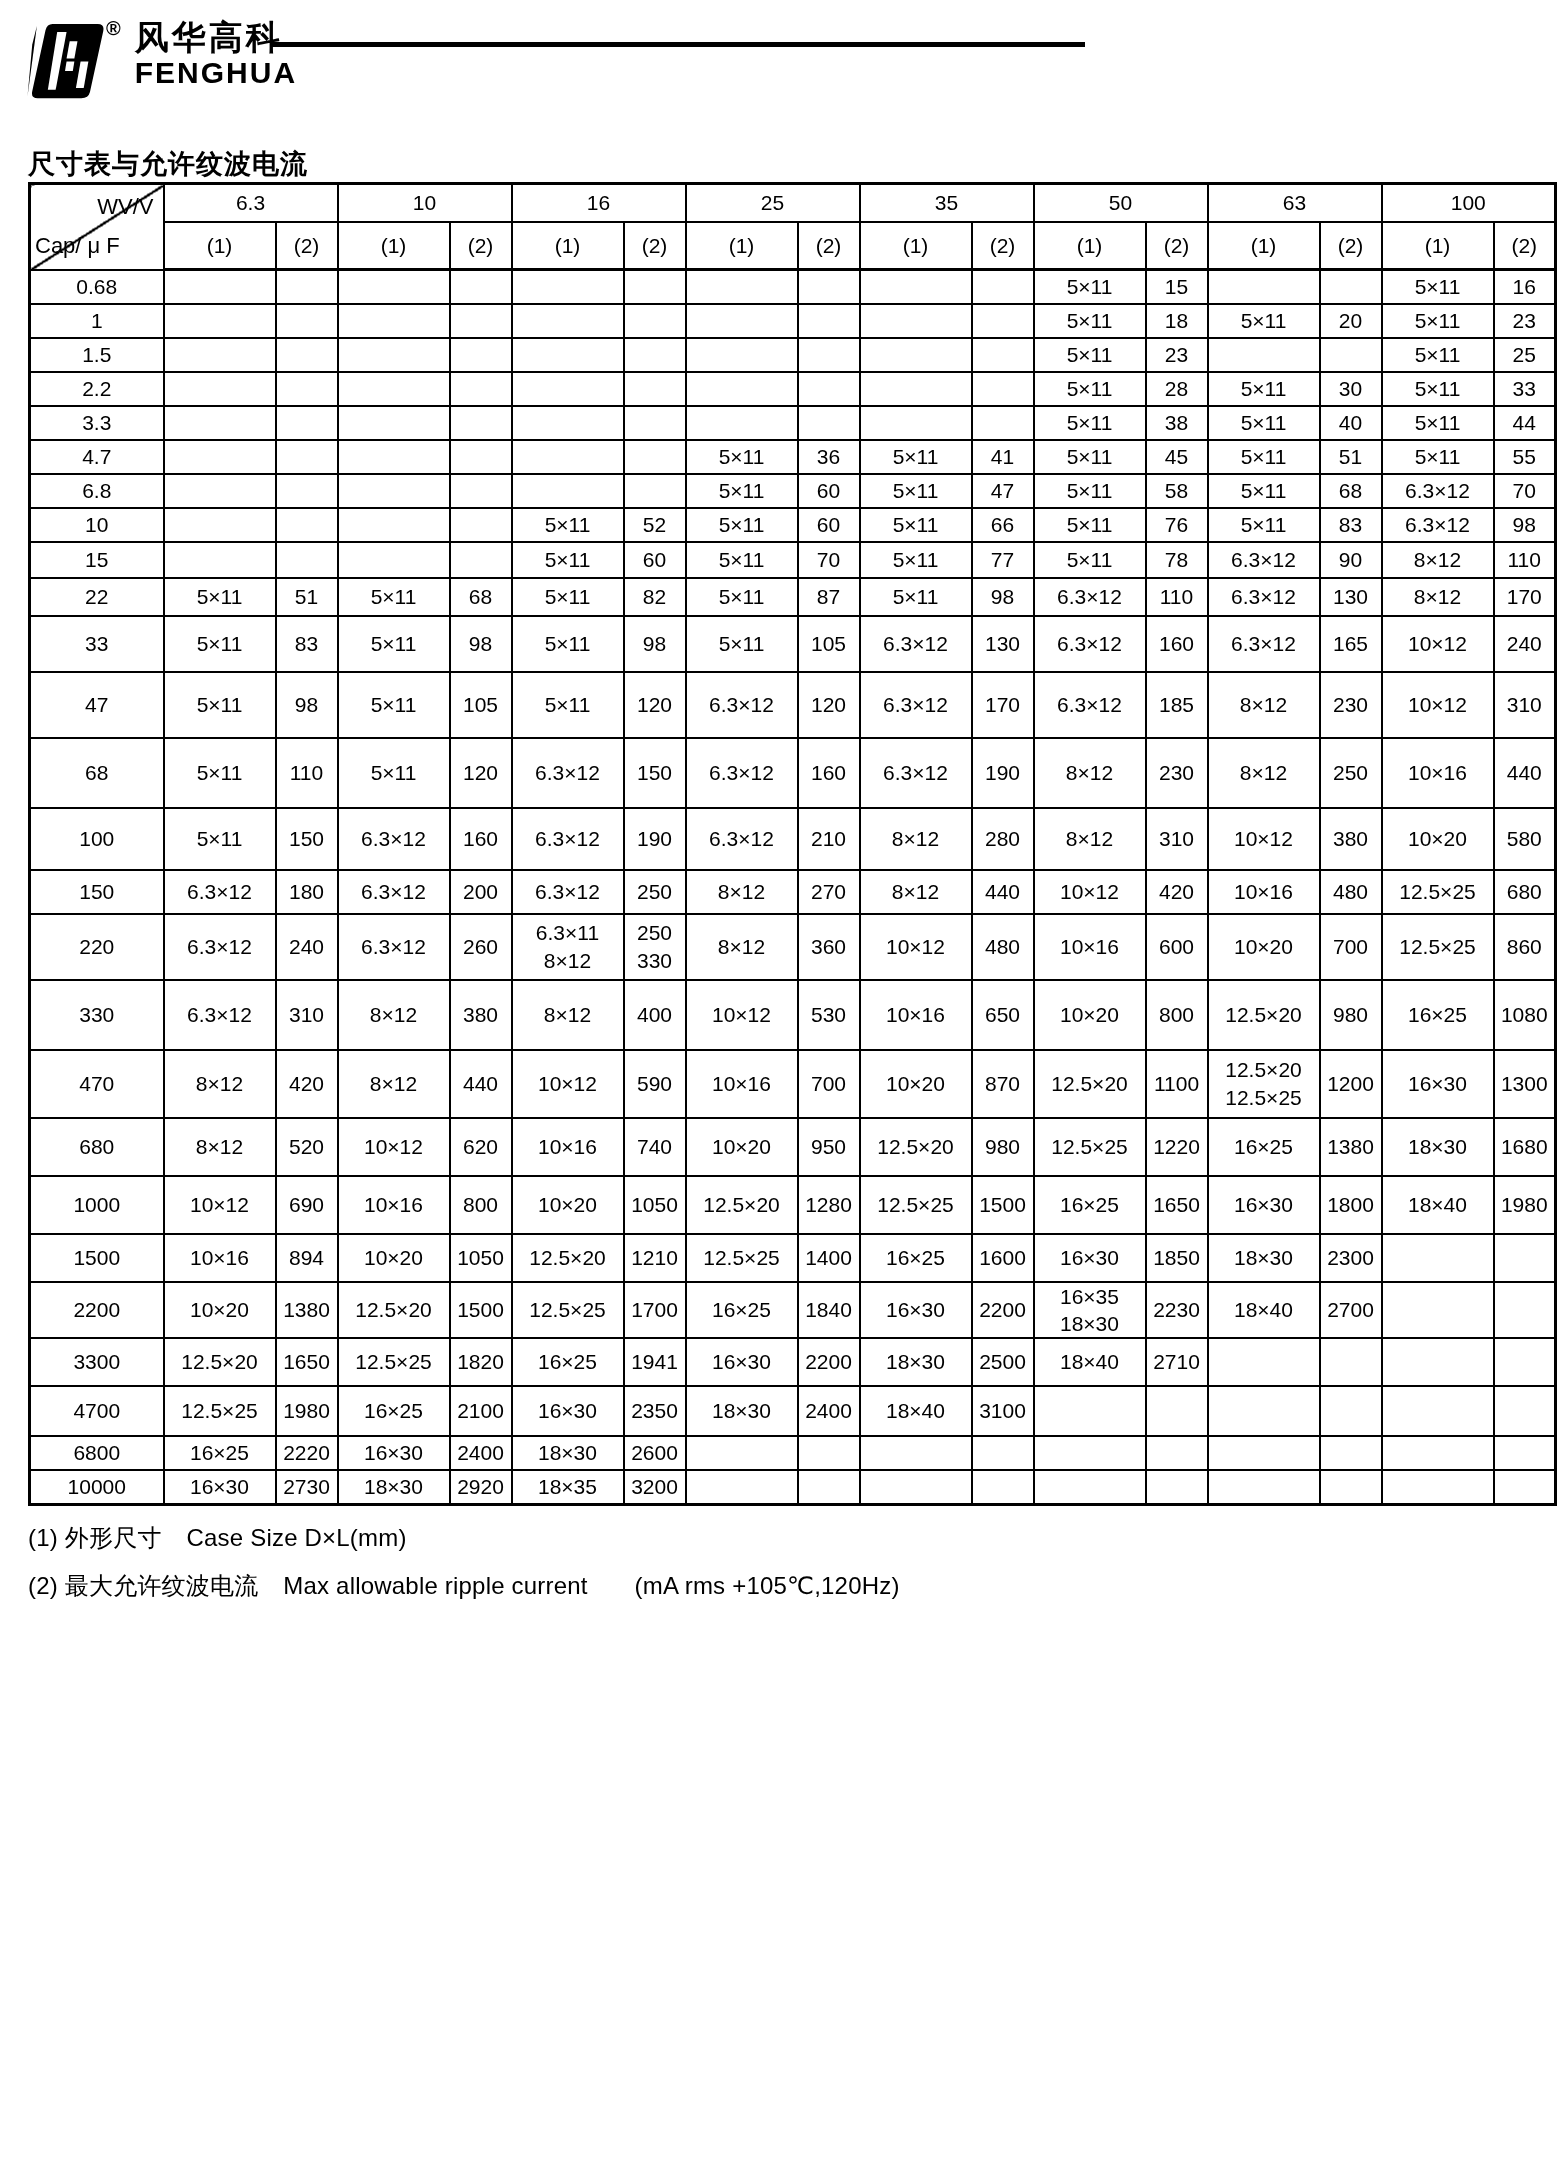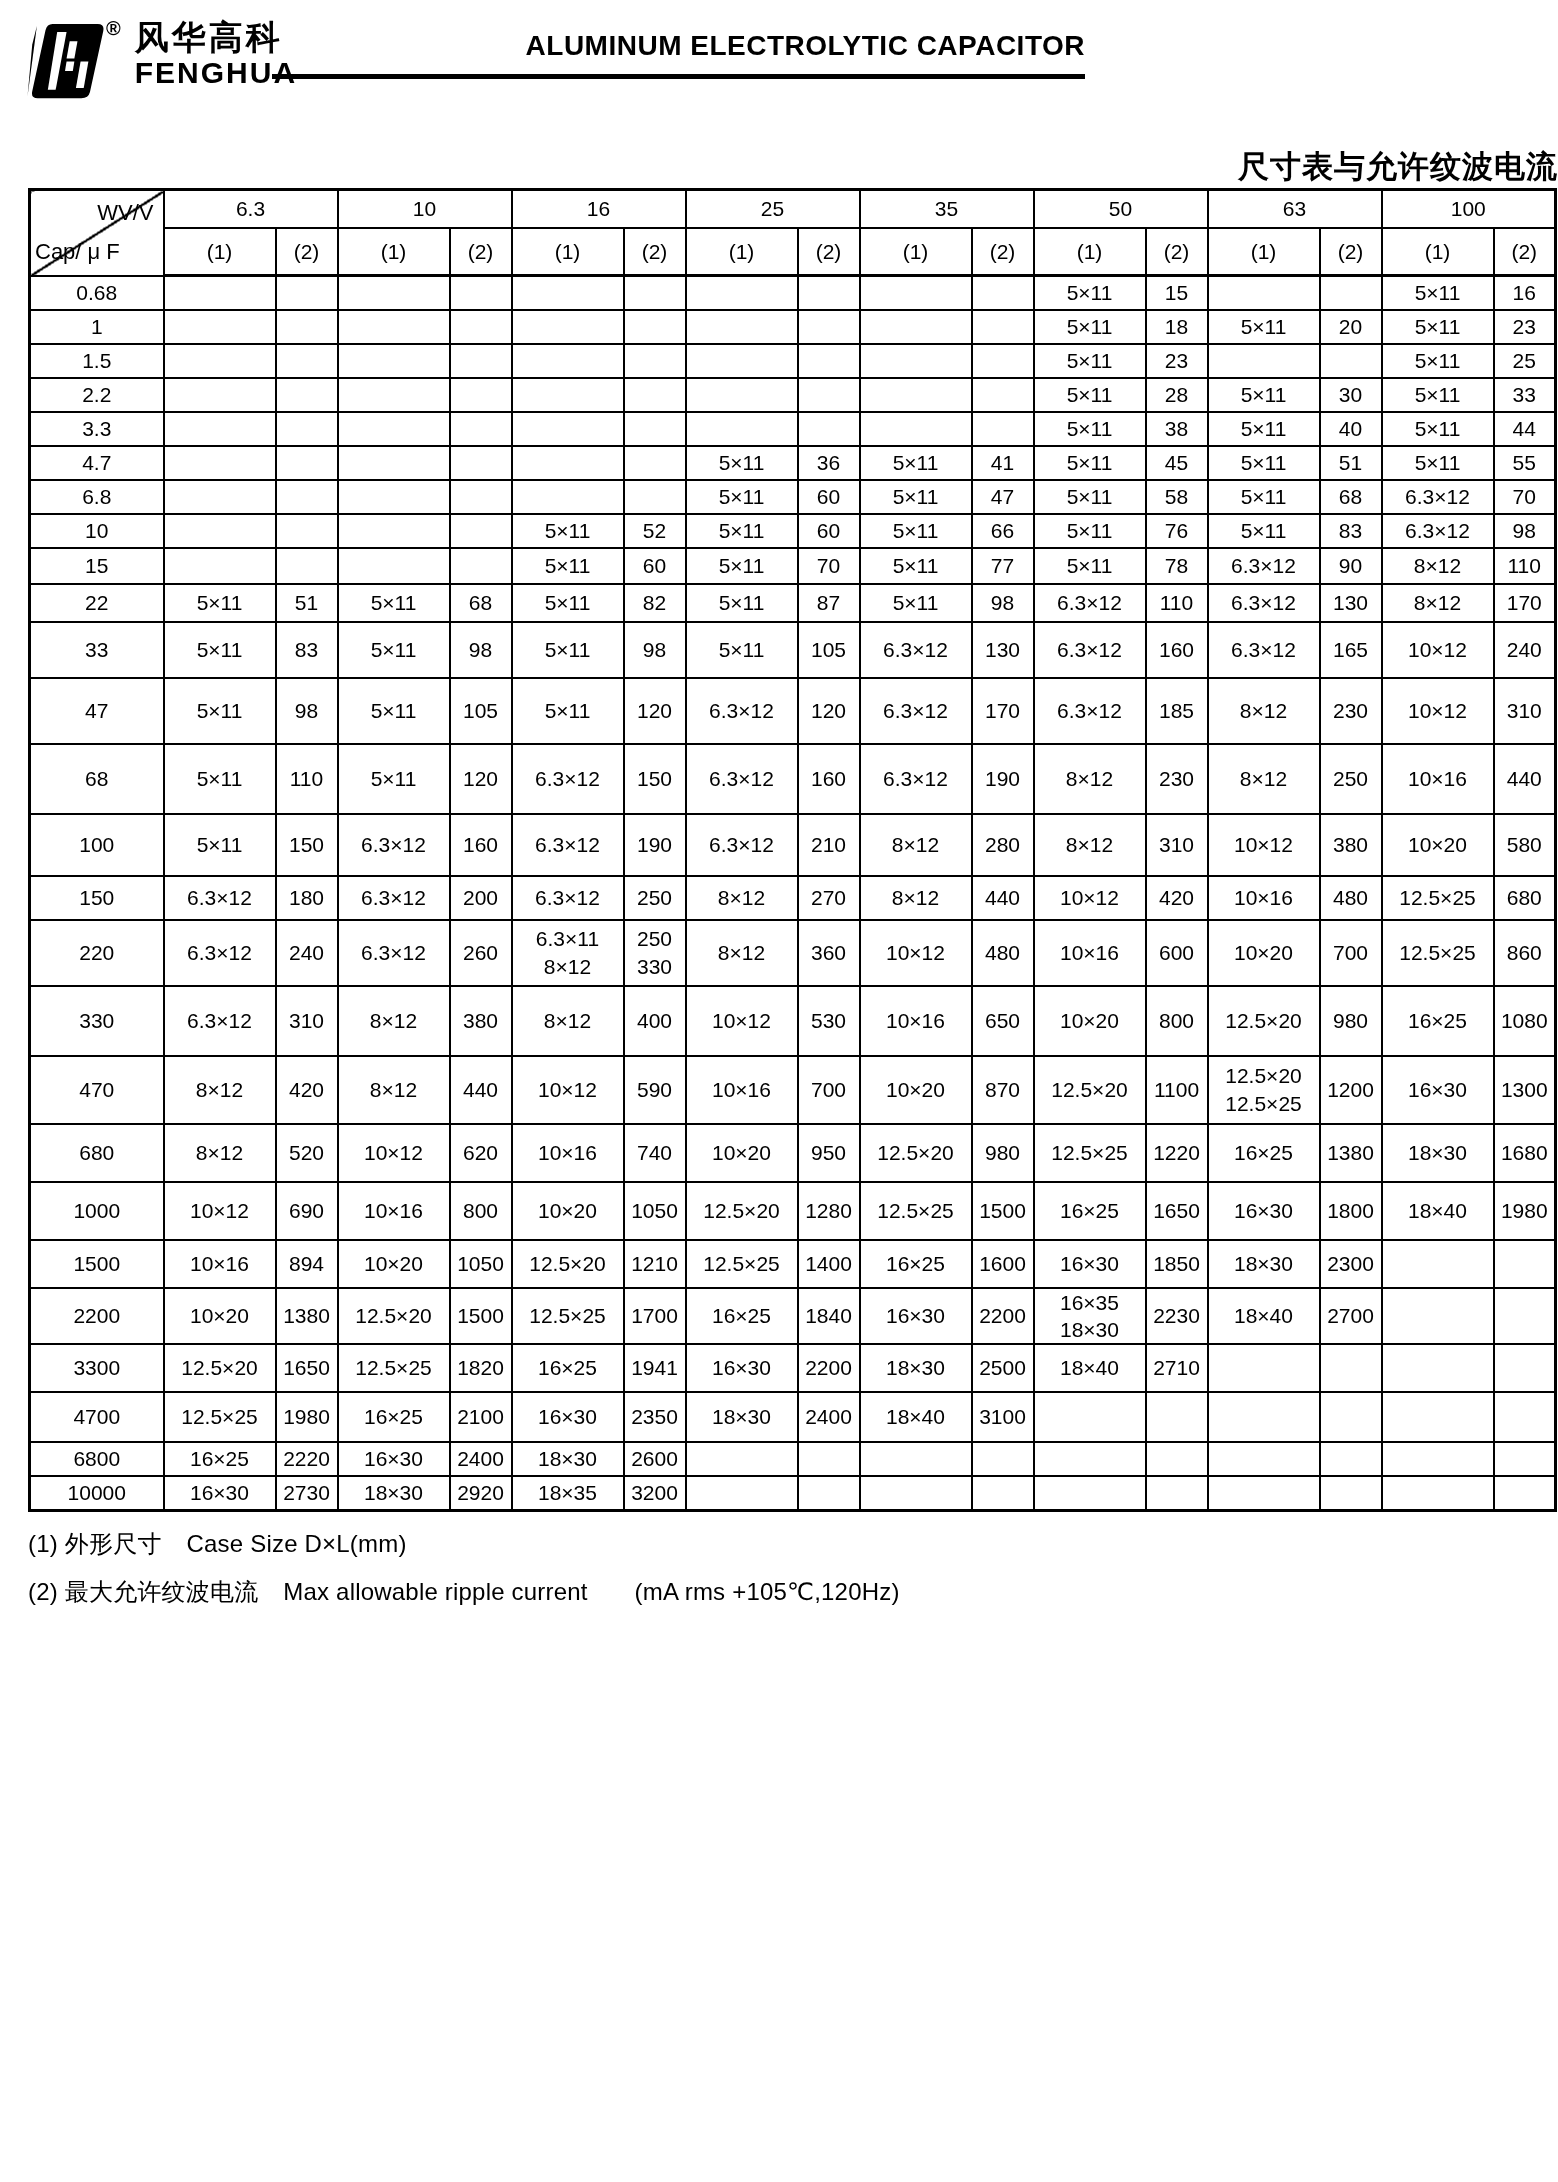--- a/index.html
+++ b/index.html
@@ -16,21 +16,21 @@
   .logo-mark{width:78px;height:80px;}
   .logo-reg{font-size:20px;line-height:1;margin:-2px 0 0 2px;font-weight:bold;}
   .logo-text{margin-left:14px;display:flex;flex-direction:column;}
   .logo-cn{font-size:34px;font-weight:bold;letter-spacing:3px;line-height:1.05;}
   .logo-en{font-size:30px;font-weight:bold;letter-spacing:2px;line-height:1.0;margin-top:2px;}
   .title-wrap{position:absolute;left:272px;top:10px;width:813px;}
   .main-title{font-size:28px;font-weight:bold;text-align:right;letter-spacing:0.5px;white-space:nowrap;}
   .title-rule{height:5px;background:#000;margin-top:12px;}
 
   
-  .sec-cn{margin:26px 0 0 28px;font-size:31px;font-weight:bold;letter-spacing:1px;text-align:right;}
+  .sec-cn{margin:26px 0 0 28px;font-size:27px;font-weight:bold;letter-spacing:1px;}
   .sec-en{margin:4px 0 8px 28px;font-size:26px;}
 
   
   table.dim{border-collapse:collapse;table-layout:fixed;margin-left:28px;
     border:3px solid #000;}
   table.dim th,table.dim td{
     border:2px solid #000;text-align:center;vertical-align:middle;
     font-size:21px;font-weight:normal;padding:0;line-height:1.3;white-space:pre-line;
     overflow:hidden;
   }
@@ -68,21 +68,20 @@
         <path d="M70,52 L80,52 L74,86 L64,86 Z" fill="#fff"></path>
         <path d="M52,52 L62,52 L60,64 L50,64 Z" fill="#fff"></path>
       </svg>
       <span class="logo-reg">®</span>
       <span class="logo-text">
         <span class="logo-cn">风华高科</span>
         <span class="logo-en">FENGHUA</span>
       </span>
     </div>
     <div class="title-wrap">
-      <div class="main-title">ALUMINUM ELECTROLYTIC CAPACITOR</div>
       <div class="title-rule"></div>
     </div>
   </div>
 
   <div class="sec-cn">尺寸表与允许纹波电流</div>
 
   <table class="dim" id="dim-table">
       <colgroup>
         <col style="width: 134px;">
         <col style="width: 112px;">

